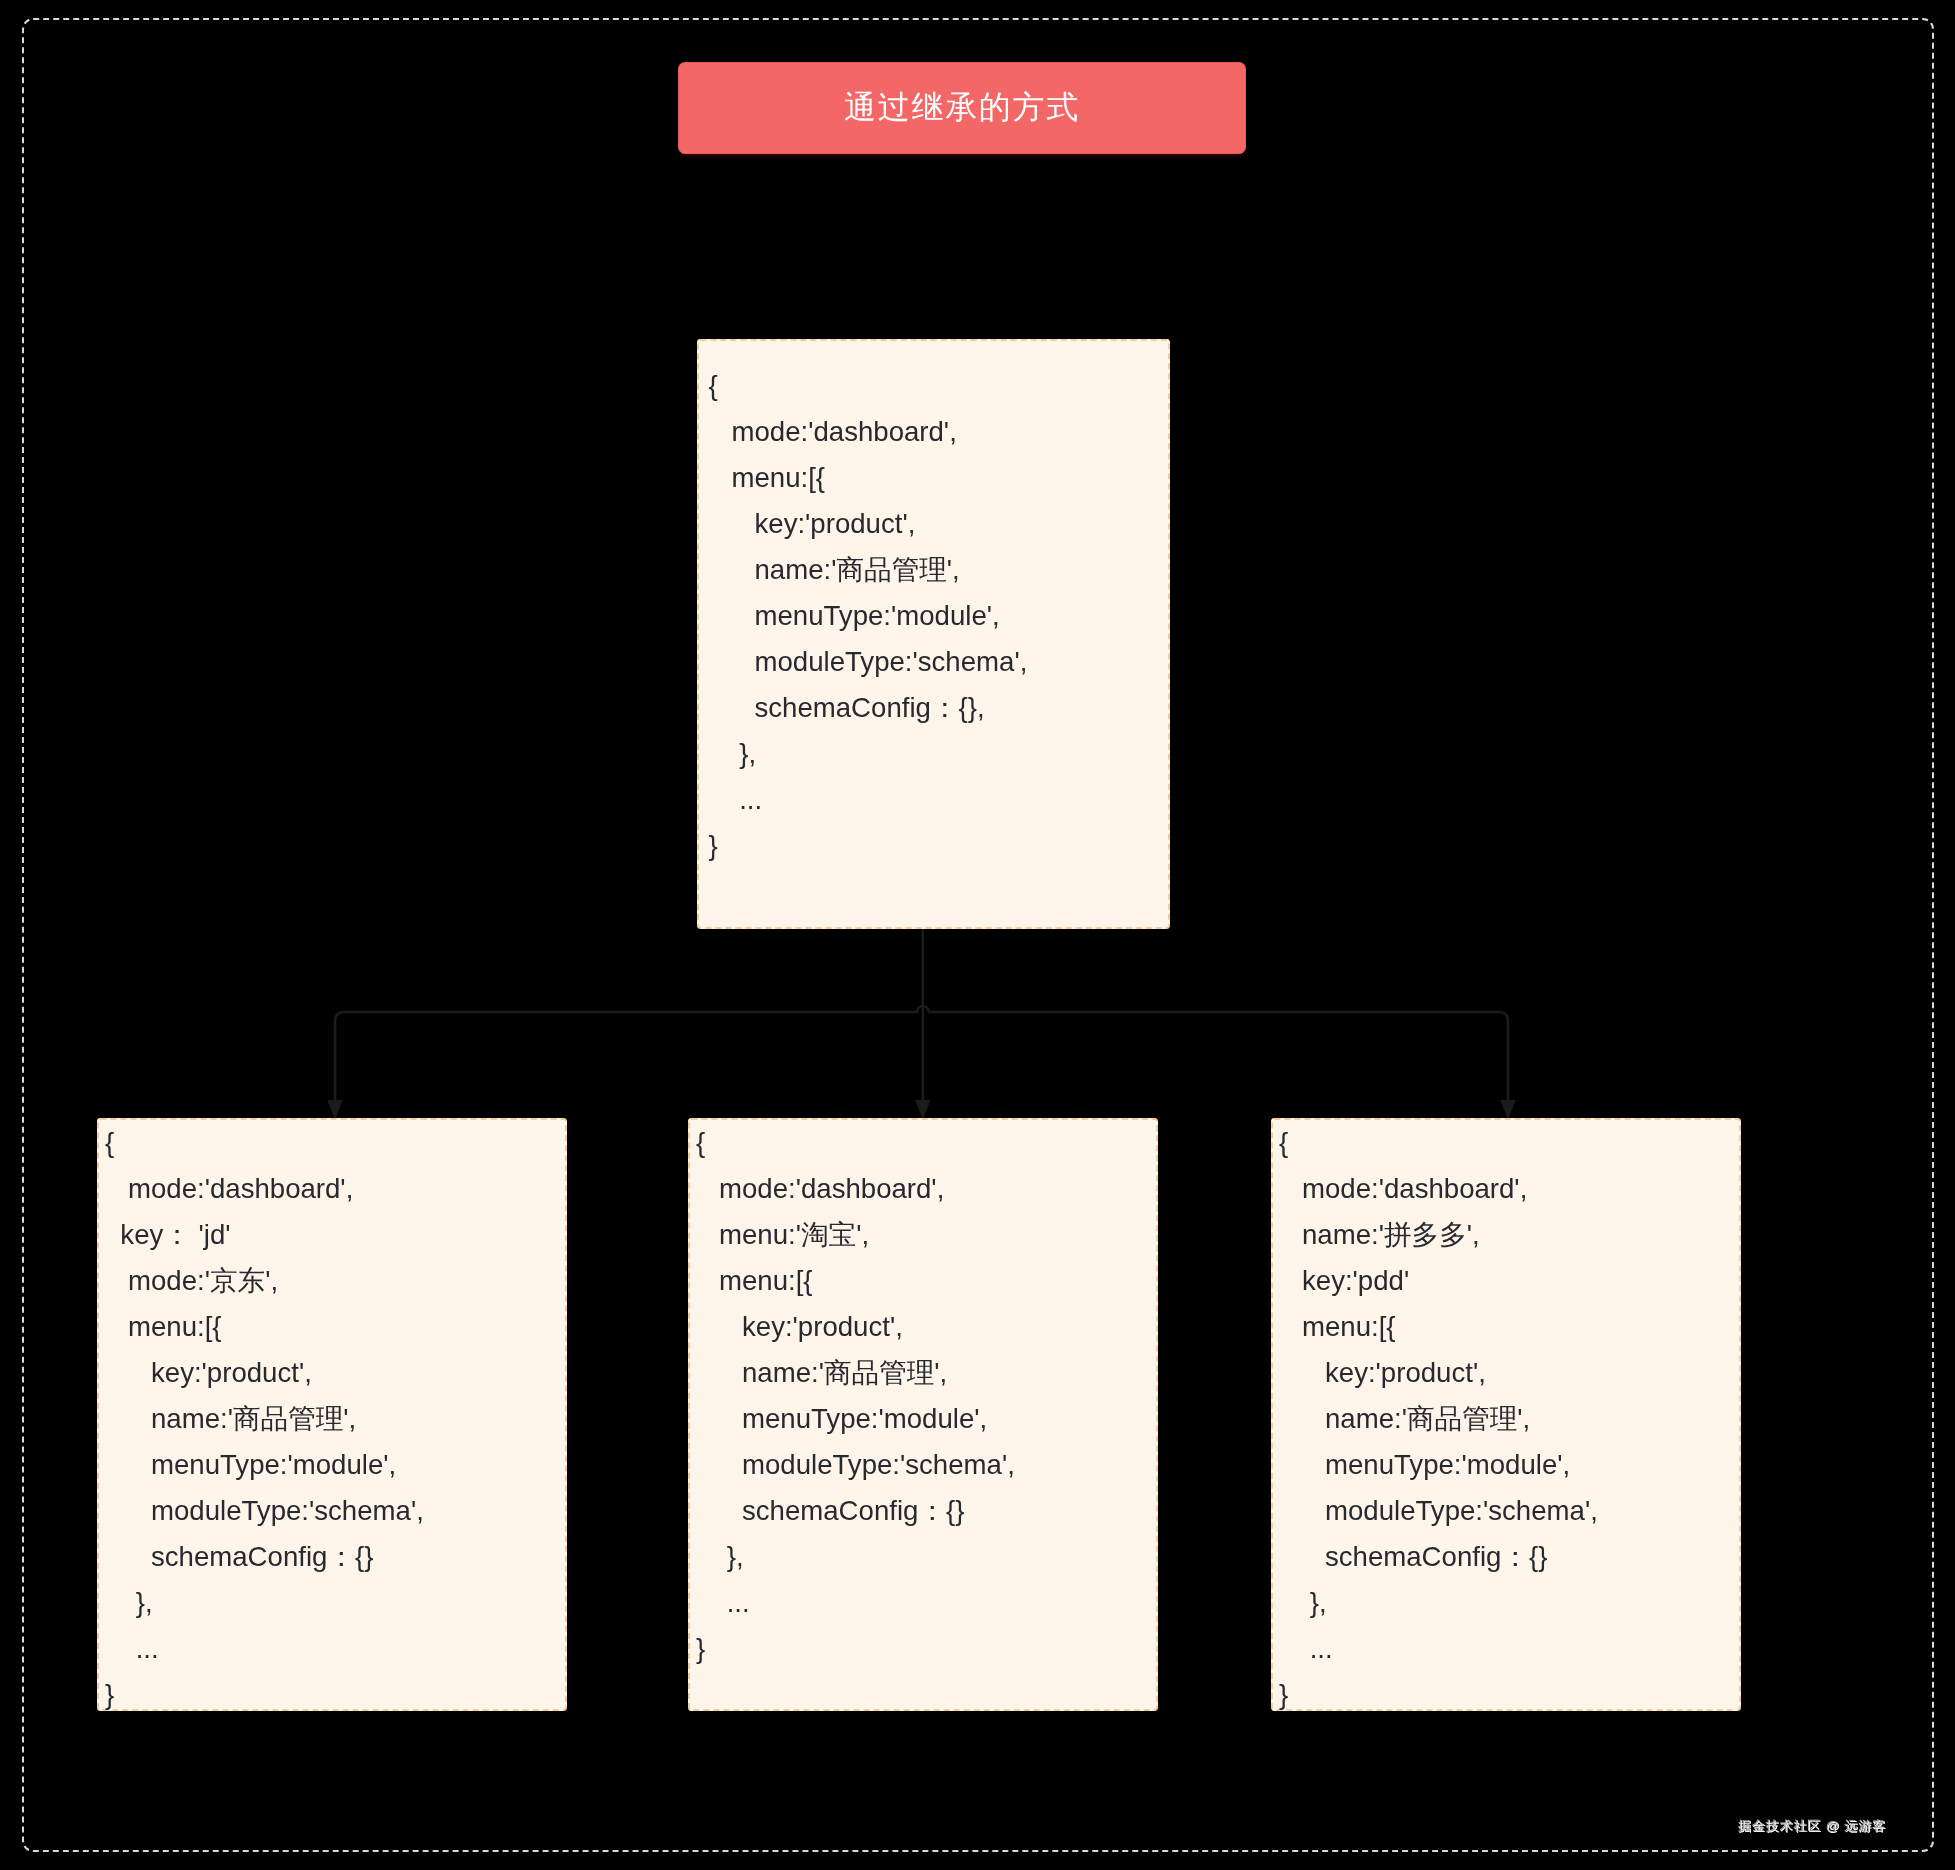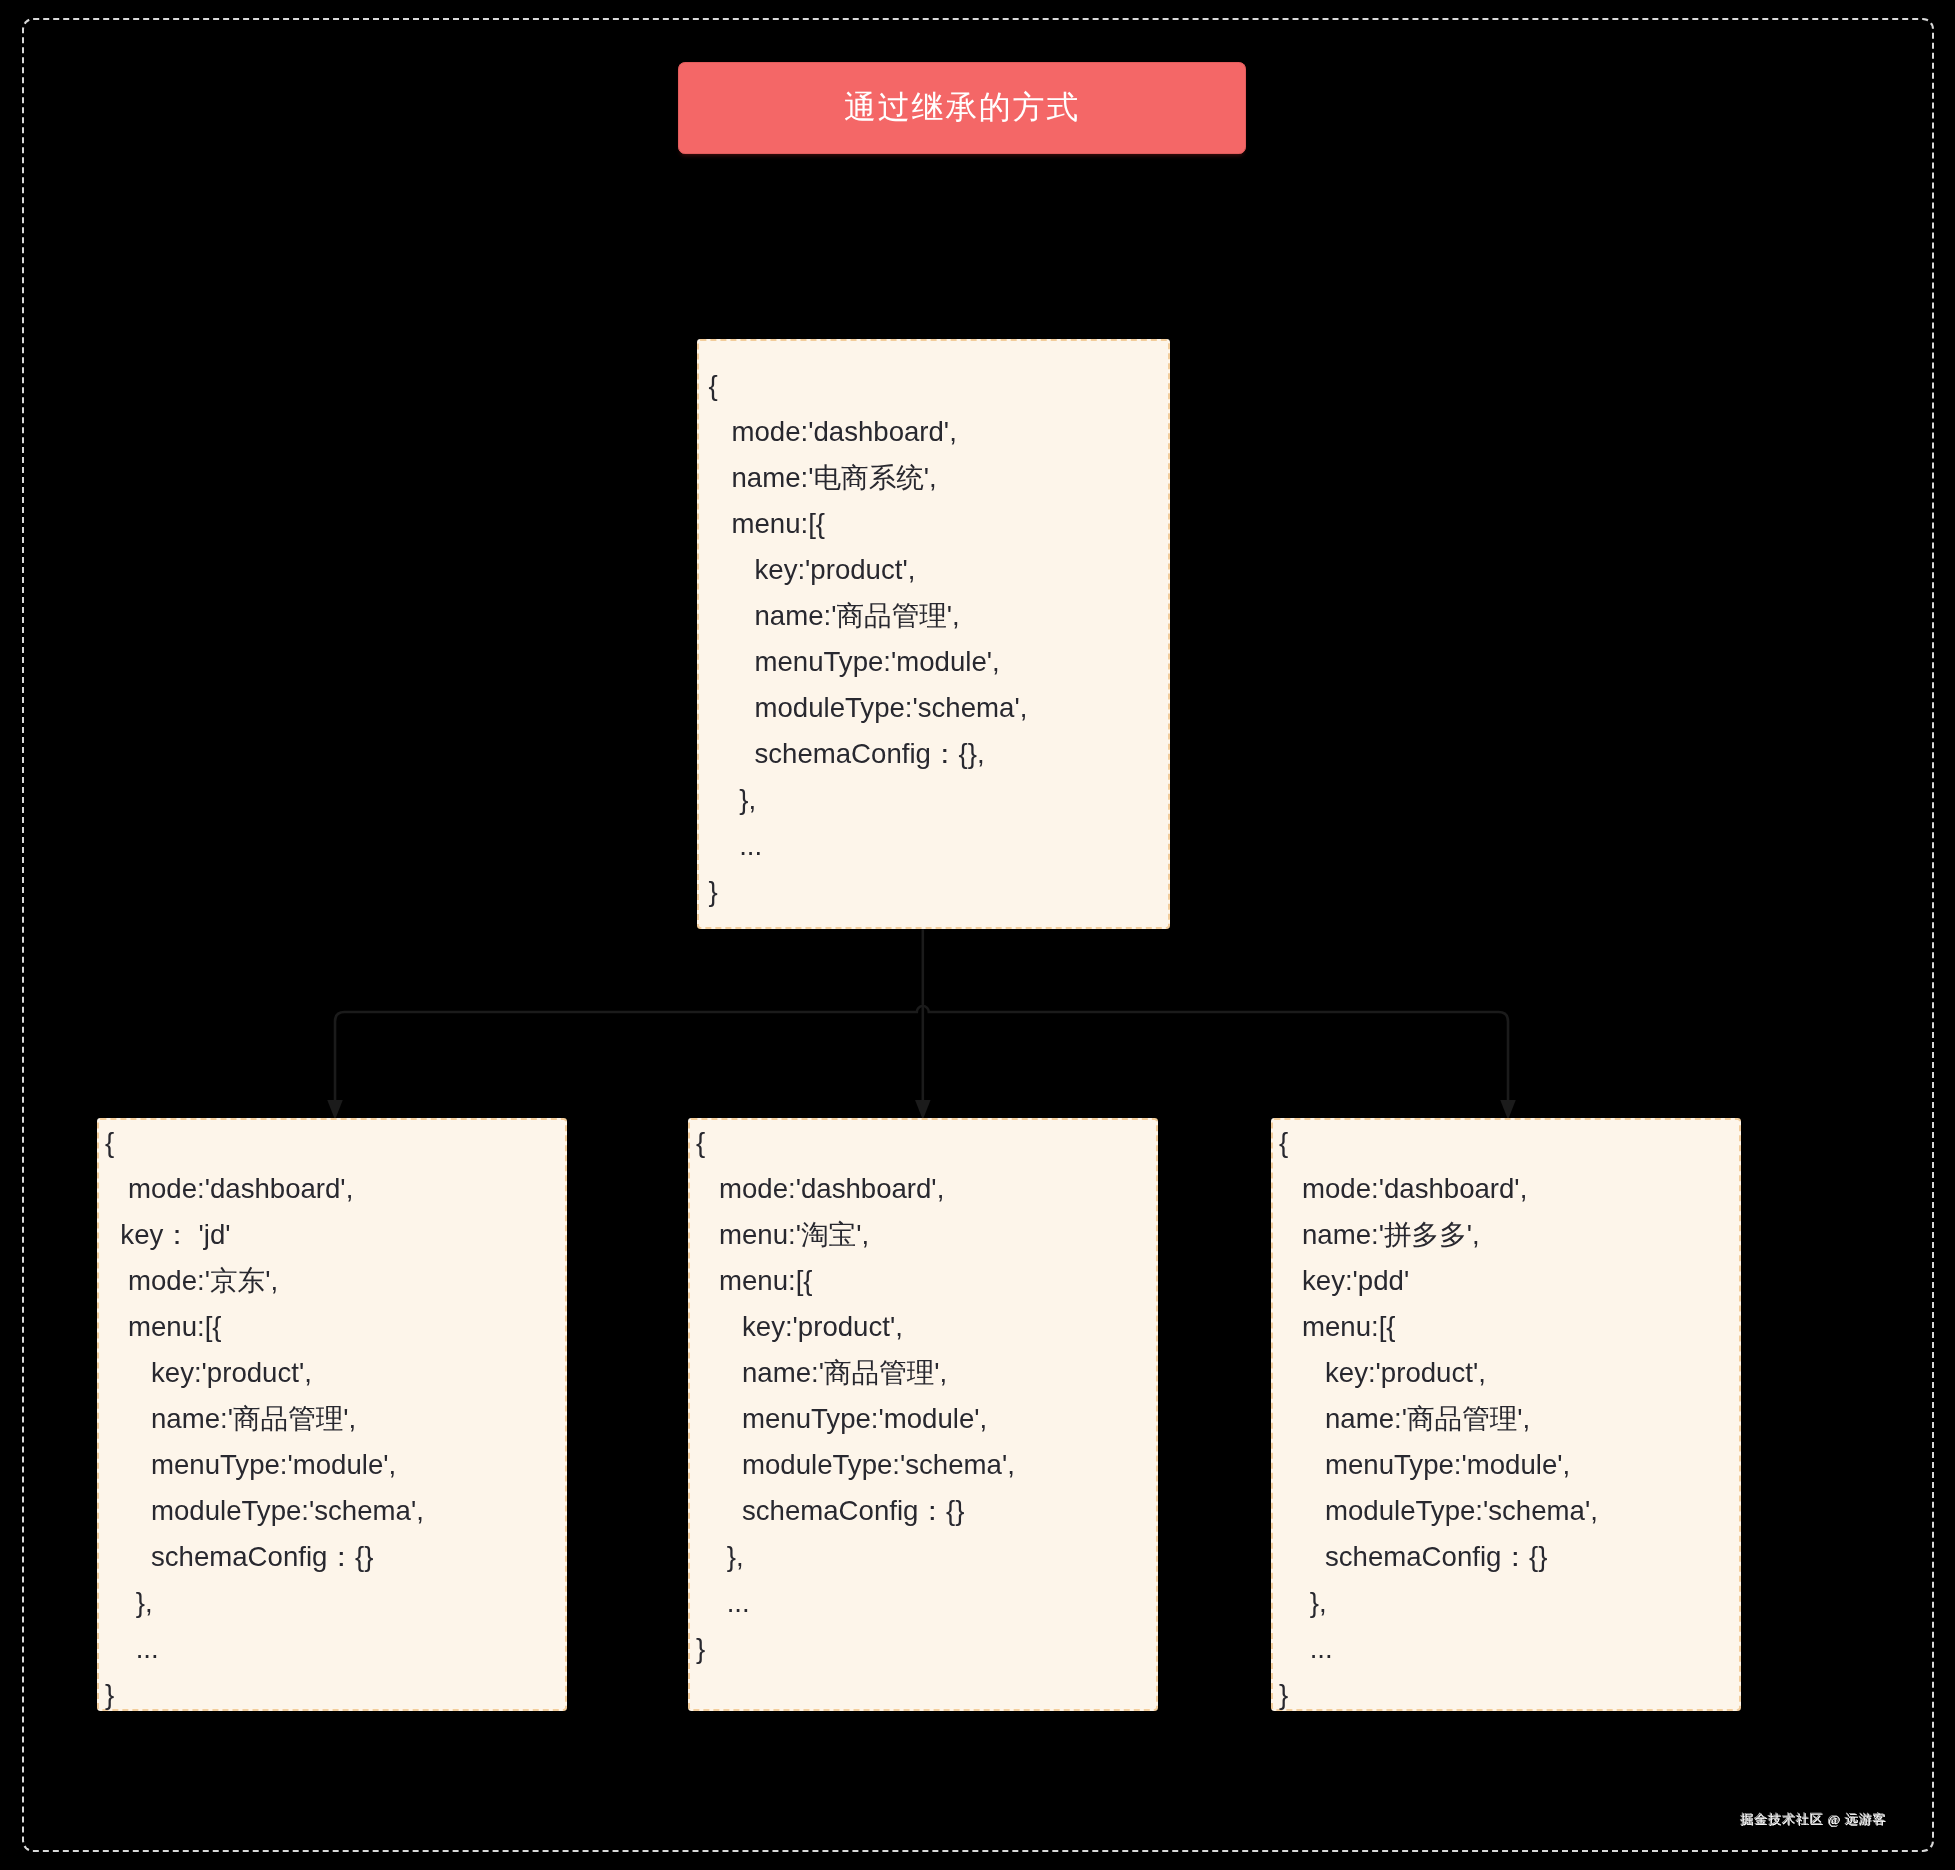--- a/index.html
+++ b/index.html
@@ -64,26 +64,25 @@
   .code-box.child-taobao { left: 688px; }
   .code-box.child-pdd    { left: 1271px; }
   .connectors {
     position: absolute;
     left: 0; top: 0;
     width: 1955px; height: 1870px;
     pointer-events: none;
   }
   .watermark {
     position: absolute;
-    right: 69px; bottom: 42px;
+    right: 69px; bottom: 35px;
     font-size: 13px;
     color: #bdbdbd;
     text-shadow: 0.9px 0.9px 0 #ffffff, 1.3px 1.3px 0.4px rgba(255,255,255,0.9);
     letter-spacing: 0.9px;
-    font-family: Liberation Serif, serif;
   }
 </style>
 </head>
 <body>
 
 <div class="canvas">
 
   <div class="outer-border"></div>
 
   <svg class="connectors" viewBox="0 0 4540 4342" xmlns="http://www.w3.org/2000/svg">
@@ -96,21 +95,20 @@
     <path d="M3484,2554 L3520,2554 L3502,2600 Z" fill="#1b1b1b"></path>
   </svg>
 
   <div class="title-node">
     <span>通过继承的方式</span>
   </div>
 
   <div class="code-box parent-box">
       <div class="code-line">{</div>
       <div class="code-line">   mode:'dashboard',</div>
-      <div class="code-line">   name:'电商系统',</div>
       <div class="code-line">   menu:[{</div>
       <div class="code-line">      key:'product',</div>
       <div class="code-line">      name:'商品管理',</div>
       <div class="code-line">      menuType:'module',</div>
       <div class="code-line">      moduleType:'schema',</div>
       <div class="code-line">      schemaConfig：{},</div>
       <div class="code-line">    },</div>
       <div class="code-line">    ...</div>
       <div class="code-line">}</div>
     </div>

